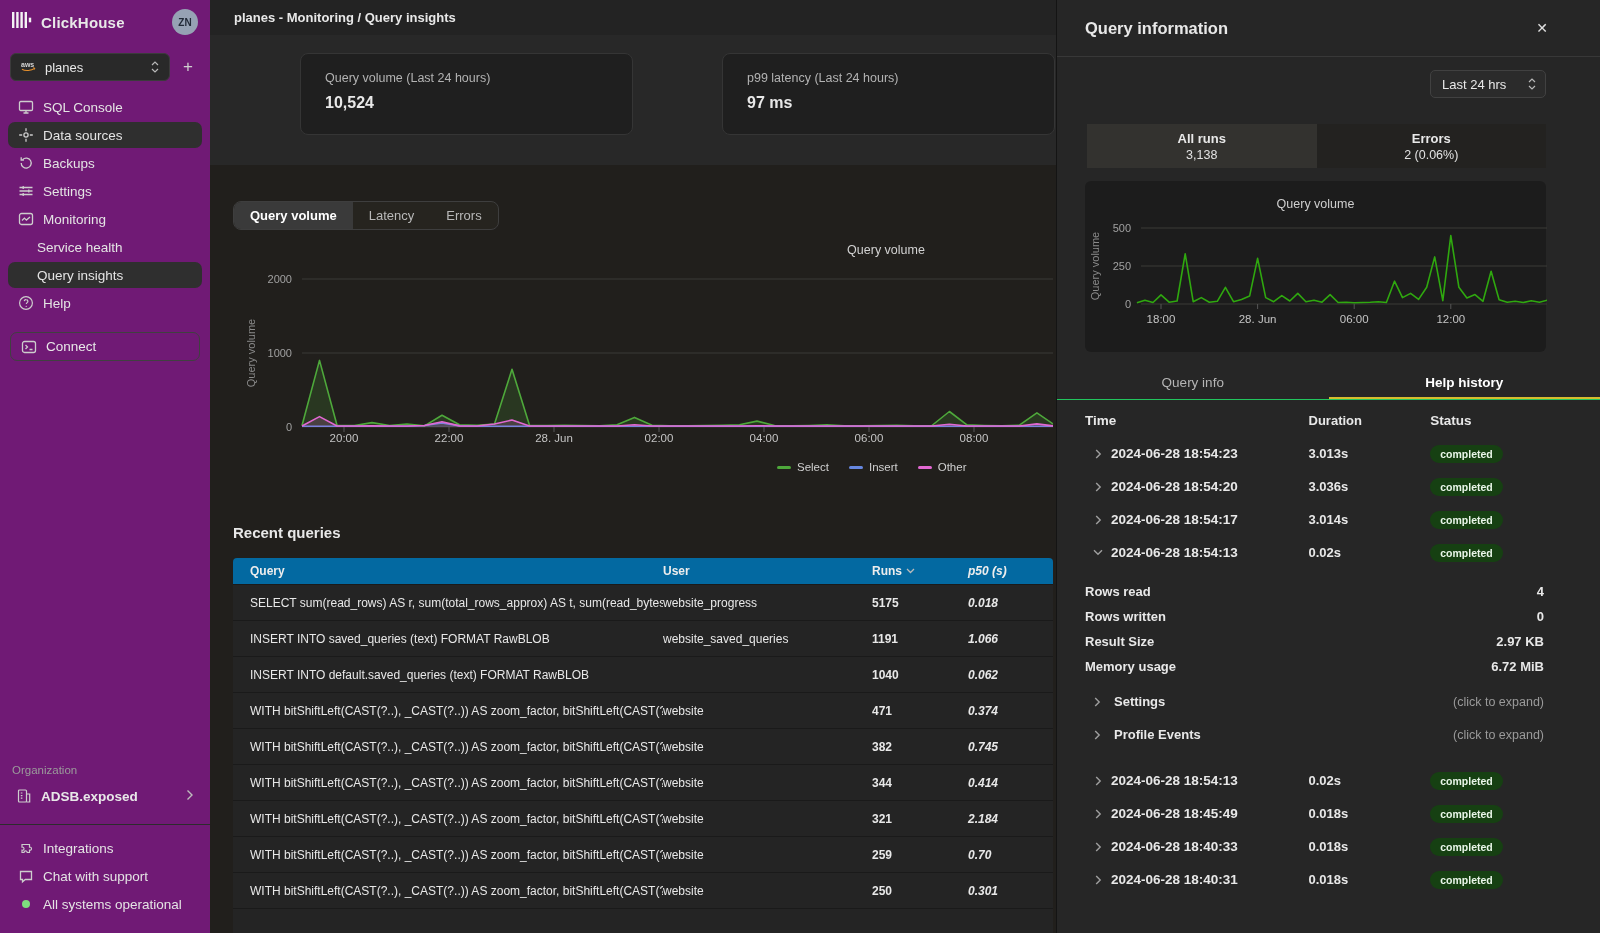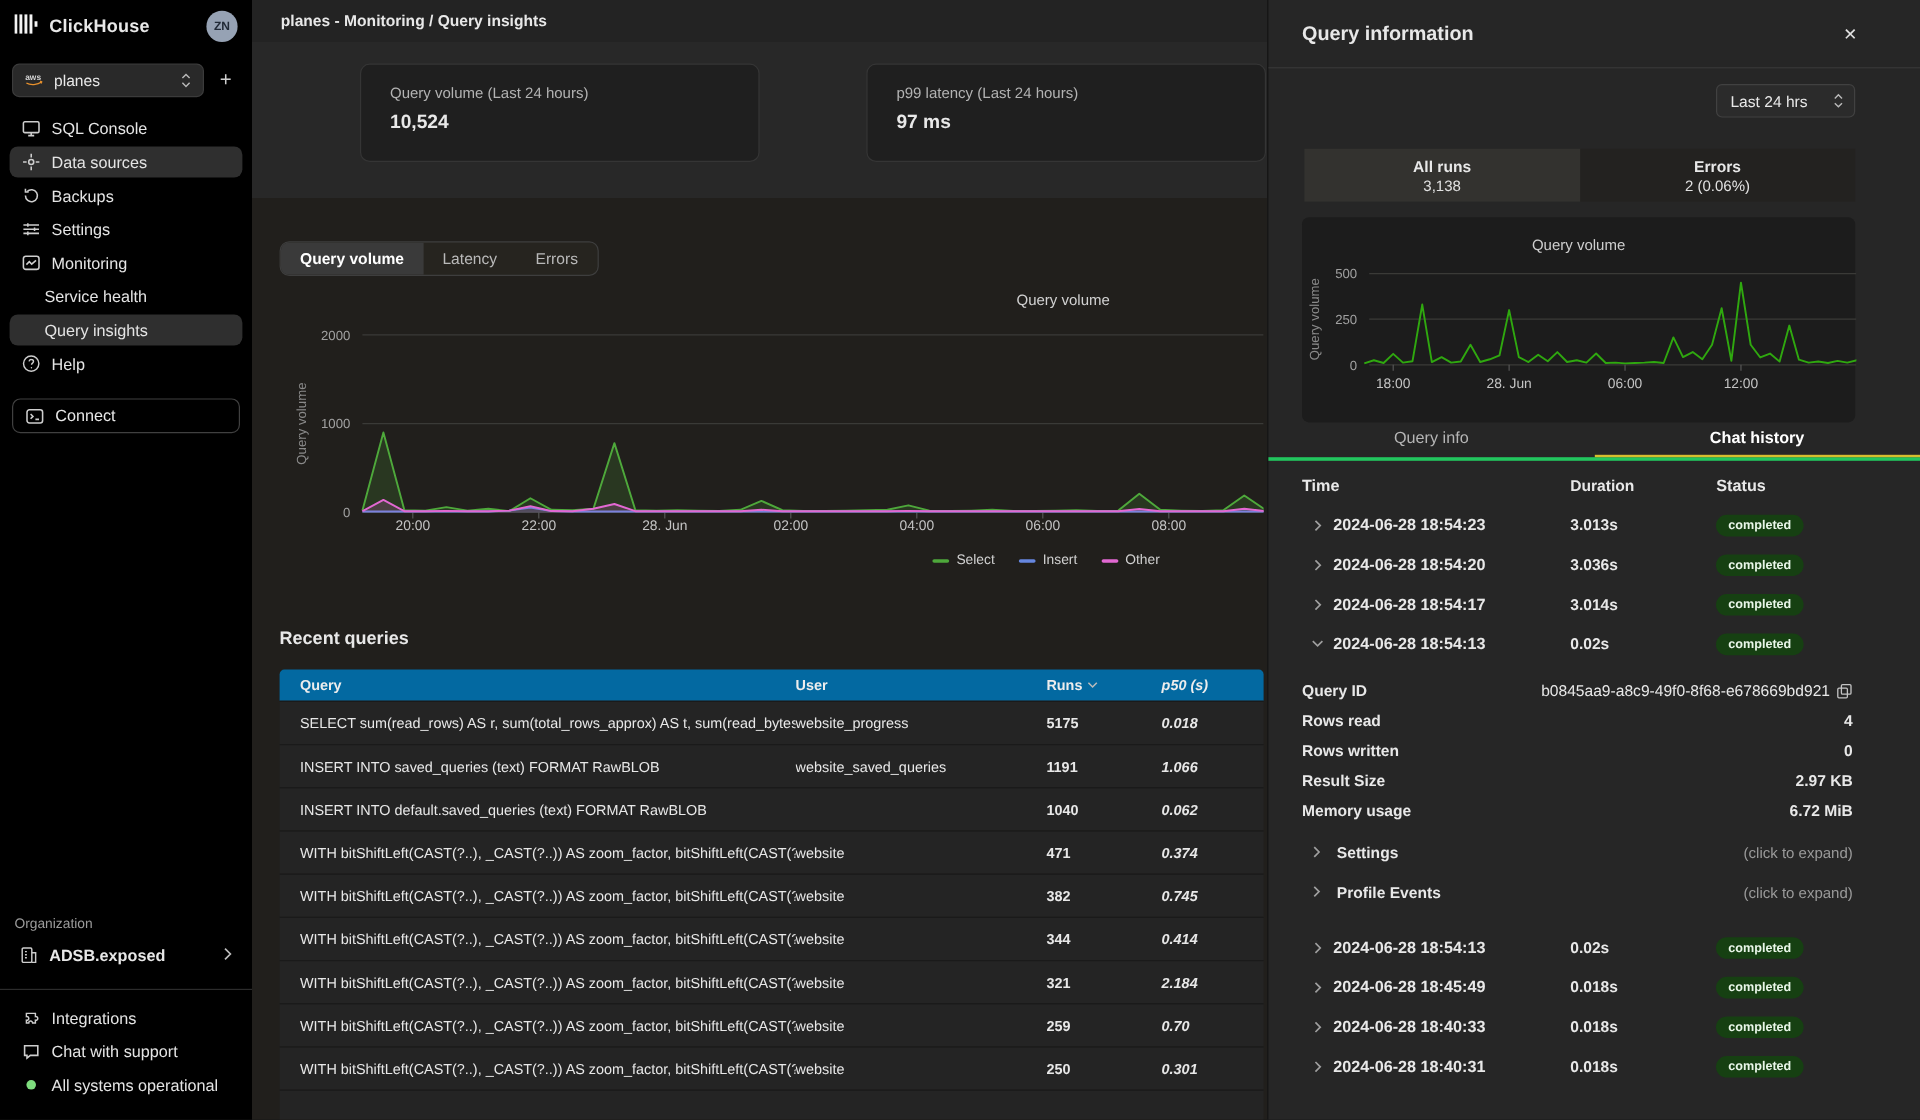--- a/index.html
+++ b/index.html
@@ -1,20 +1,20 @@
 <!DOCTYPE html>
 <html><head>
 <meta charset="utf-8">
 <style>
   * { margin:0; padding:0; box-sizing:border-box; }
   html,body { width:1600px; height:933px; overflow:hidden; background:#181818;
     font-family:"Liberation Sans", sans-serif; color:#e8e8e8; }
 
   
-  .sidebar { position:absolute; left:0; top:0; width:210px; height:933px; background:#000000; }
+  .sidebar { position:absolute; left:0; top:0; width:210px; height:933px; background:#701a75; }
   .logo-row { display:flex; align-items:center; padding:9px 12px 0 12px; gap:8px; }
   .brand { font-size:15px; font-weight:bold; letter-spacing:.2px; }
   .avatar { margin-left:auto; width:26px; height:26px; border-radius:50%; background:#96a2b4;
     color:#222b38; font-size:10px; font-weight:bold; display:flex; align-items:center; justify-content:center; }
   .service-row { display:flex; align-items:center; margin:18px 10px 0 10px; gap:6px; }
   .service-select { flex:1; height:28px; background:#292929; border:1px solid #3b3b3b; border-radius:6px;
     display:flex; align-items:center; padding:0 9px; gap:7px; font-size:13px; }
   .service-select .ud { margin-left:auto; display:flex; }
   .plus-btn { width:24px; height:26px; display:flex; align-items:center; justify-content:center;
     color:#cfcfcf; font-size:17px; font-weight:300; border-radius:5px; }
@@ -85,21 +85,21 @@
     font-size:13px; font-weight:500; }
   .range-select .ud { margin-left:auto; display:flex; }
   .toggle { margin:26px 54px 0 30px; height:44px; display:flex; }
   .toggle-half { flex:1; display:flex; flex-direction:column; align-items:center; justify-content:center; }
   .toggle-half .t-label { font-size:13px; font-weight:bold; }
   .toggle-half .t-value { font-size:12.5px; color:#e2e2e2; margin-top:2px; }
   .toggle-half.sel { background:#33322f; }
   .toggle-half.unsel { background:#232220; }
   .mini-card { position:relative; margin:13px 54px 0 28px; height:171px; background:#1c1c1c; border-radius:6px; }
   .mini-title { position:absolute; top:16px; left:0; right:0; text-align:center; font-size:12.5px; color:#cecece; }
-  .panel-tabs { display:flex; border-bottom:3px solid #22c55e; }
+  .panel-tabs { margin-top:18px; display:flex; border-bottom:1px solid #22c55e; }
   .panel-tab { flex:1; text-align:center; font-size:13.5px; color:#b5b5b5; padding:5px 0 7px 0;
     border-bottom:2px solid transparent; }
   .panel-tab.active { color:#fff; font-weight:bold; border-bottom-color:#d6bd2e; }
   .history { padding:0 56px 0 28px; }
   .h-head { display:flex; height:34px; align-items:center; font-size:13.5px; font-weight:bold; margin-top:3px; }
   .h-row { display:flex; height:33px; align-items:center; }
   .hc-time { width:224px; display:flex; align-items:center; }
   .hc-dur { width:122px; font-size:13px; font-weight:bold; }
   .hc-status { width:114px; }
   .h-chev { width:26px; color:#9f9f9f; display:flex; justify-content:center; }
@@ -468,21 +468,21 @@
           <line x1="365.80000000000007" y1="98" x2="365.80000000000007" y2="103" stroke="#565656" stroke-width="1"></line>
           <text x="365.80000000000007" y="117" text-anchor="middle" font-size="11.5" fill="#c4c4c4">12:00</text>
           <text x="14" y="60" font-size="11" fill="#8a8a8a" text-anchor="middle" transform="rotate(-90 14 60)">Query volume</text>
           <polyline points="51.9,96.8 59.9,94.2 68.0,96.5 76.0,88.9 84.1,96.2 92.1,95.0 100.2,47.8 108.2,95.7 116.3,91.6 124.3,96.2 132.3,95.3 140.4,81.3 148.5,95.7 156.5,93.4 164.6,90.1 172.6,52.4 180.7,91.6 188.7,95.7 196.8,89.6 204.8,95.0 212.8,87.4 220.9,95.7 229.0,94.2 237.0,96.2 245.1,88.6 253.1,96.5 261.2,96.2 269.2,96.8 277.3,96.5 285.3,96.2 293.4,95.7 301.4,96.5 309.5,75.2 317.5,91.6 325.6,87.4 333.6,93.4 341.7,81.3 349.7,50.9 357.8,94.7 365.8,29.6 373.9,81.3 381.9,91.9 390.0,88.6 398.0,95.3 406.1,65.3 414.1,93.7 422.2,96.2 430.2,95.3 438.3,96.5 446.3,94.7 454.4,96.2 462.4,94.2 470.5,96.5" fill="none" stroke="#2FA80F" stroke-width="1.6" stroke-linejoin="round"></polyline>
         </g>
       </svg>
   </div>
 
   <div class="panel-tabs" id="panel-tabs">
       <div class="panel-tab">Query info</div>
-      <div class="panel-tab active">Chat history</div>
+      <div class="panel-tab active">Help history</div>
     </div>
 
   <div class="history">
     <div class="h-head">
       <div class="hc-time">Time</div>
       <div class="hc-dur">Duration</div>
       <div class="hc-status">Status</div>
     </div>
     <div id="history1">
         <div class="h-row">
@@ -528,30 +528,20 @@
                 <path d="M1 1.2l4 4 4-4" stroke="currentColor" stroke-width="1.4" fill="none"></path>
               </svg>
             </span>
             <span class="h-time-txt">2024-06-28 18:54:13</span>
           </div>
           <div class="hc-dur">0.02s</div>
           <div class="hc-status"><span class="pill">completed</span></div>
         </div>
       </div>
     <div class="details" id="details">
-        <div class="d-row">
-          <span class="d-label">Query ID</span>
-          <span class="d-value plain">
-            <span>b0845aa9-a8c9-49f0-8f68-e678669bd921</span>
-            <span class="copy-ic"><svg viewBox="0 0 14 14" width="14" height="14" fill="none" stroke="currentColor" stroke-width="1.1">
-                <rect x="4.5" y="1.5" width="8" height="8" rx="1"></rect>
-                <rect x="1.5" y="4.5" width="8" height="8" rx="1"></rect>
-              </svg></span>
-          </span>
-        </div>
         <div class="d-row">
           <span class="d-label">Rows read</span>
           <span class="d-value">
             <span>4</span>
           </span>
         </div>
         <div class="d-row">
           <span class="d-label">Rows written</span>
           <span class="d-value">
             <span>0</span>

